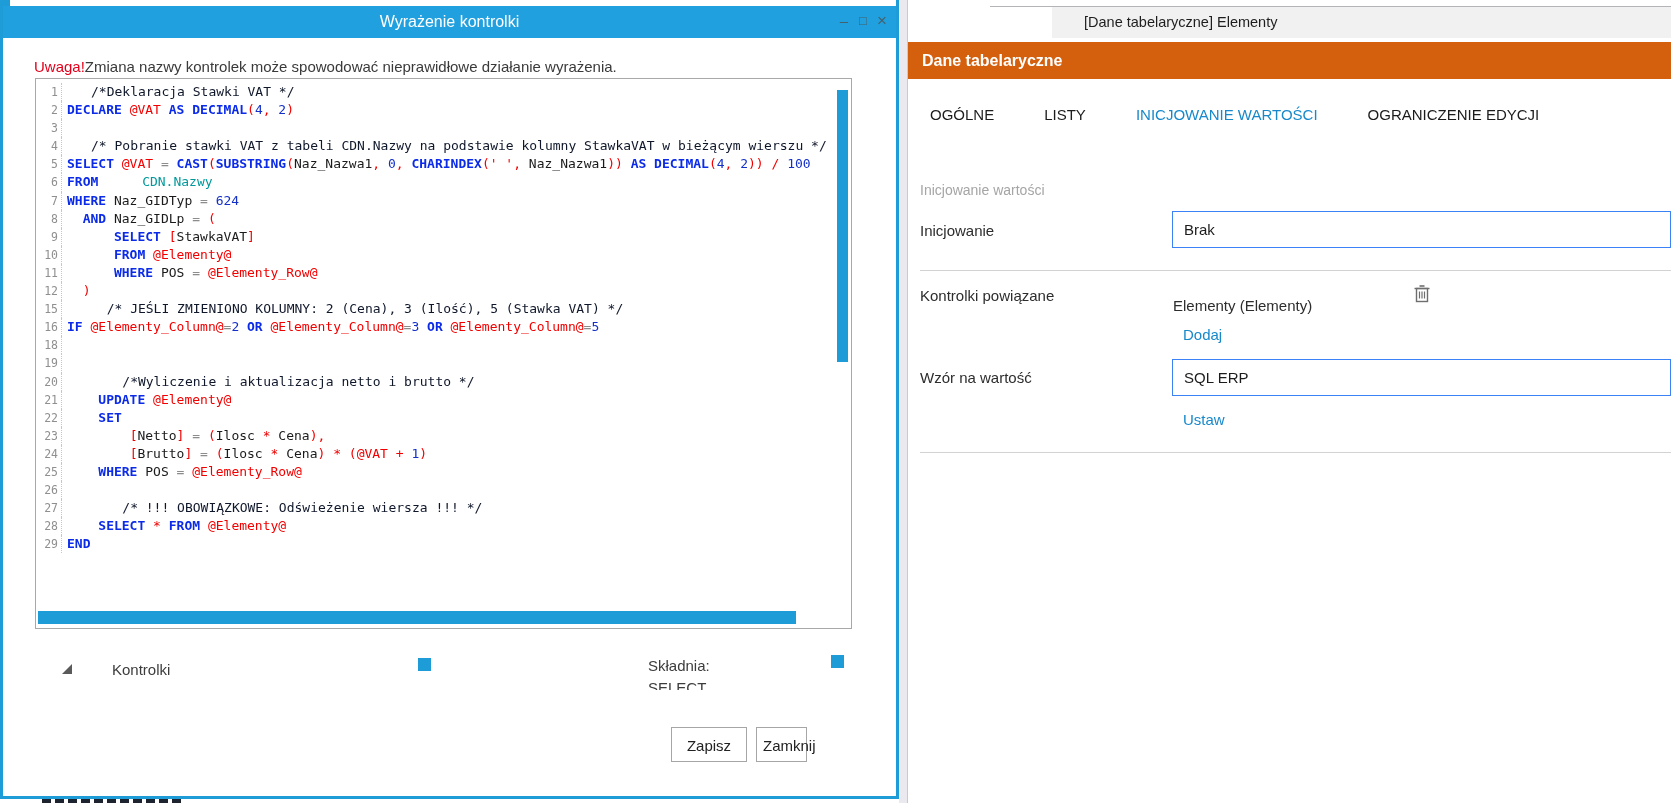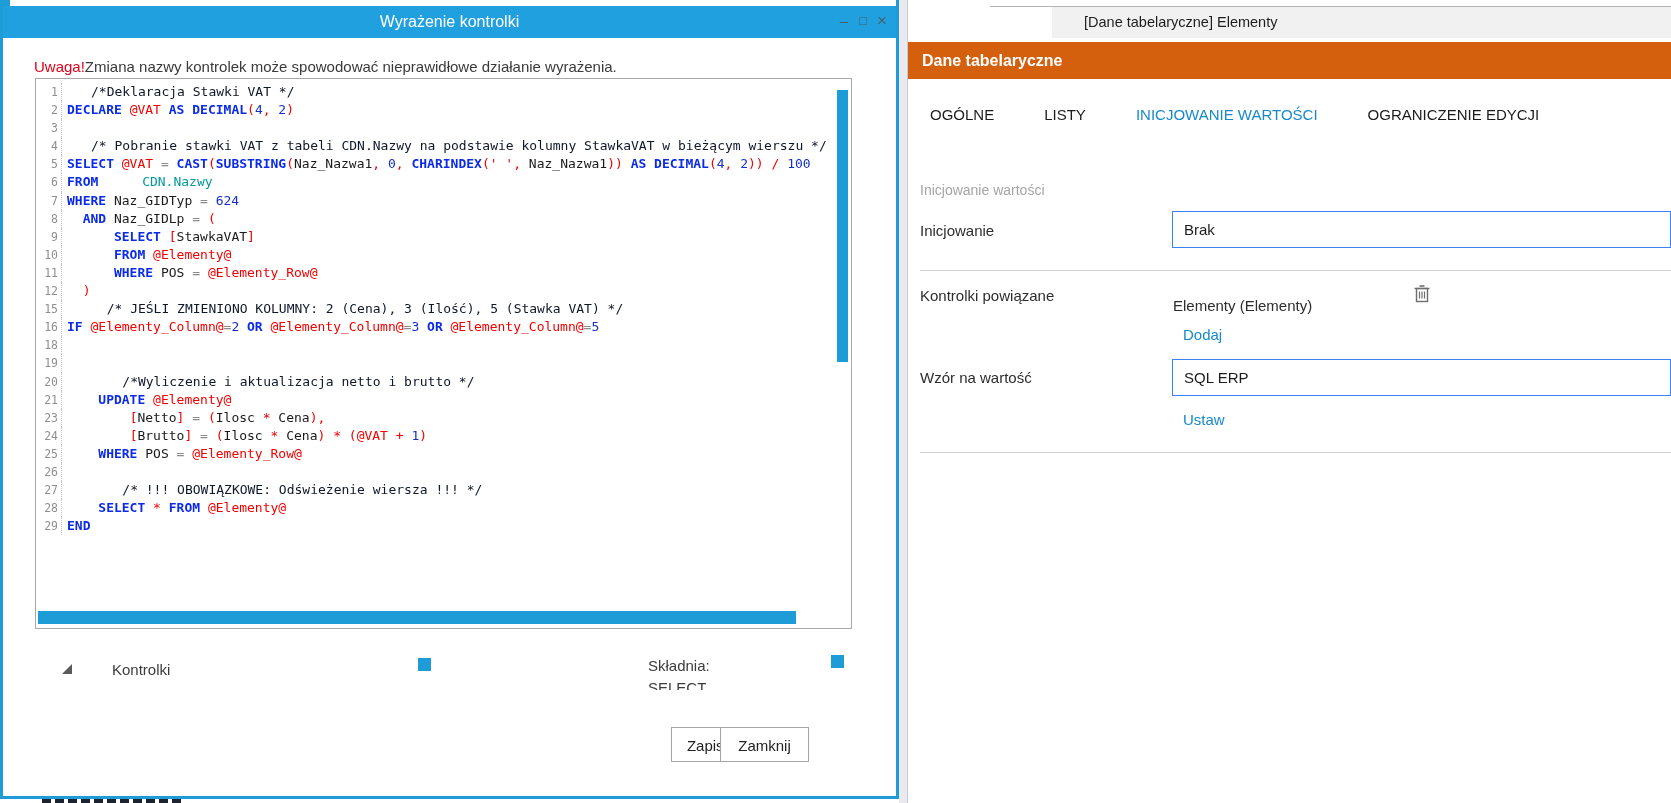--- a/index.html
+++ b/index.html
@@ -200,20 +200,24 @@
       </div>
       <div class="code-row">
         <span class="lnum">20</span>
         <span class="lcode"><span class="tk-d">    </span><span class="tk-c">/*Wyliczenie i aktualizacja netto i brutto */</span></span>
       </div>
       <div class="code-row">
         <span class="lnum">21</span>
         <span class="lcode"><span class="tk-d">    </span><span class="tk-k">UPDATE </span><span class="tk-v">@Elementy@</span></span>
       </div>
       <div class="code-row">
+        <span class="lnum">22</span>
+        <span class="lcode"><span class="tk-d">    </span><span class="tk-k">SET</span></span>
+      </div>
+      <div class="code-row">
         <span class="lnum">23</span>
         <span class="lcode"><span class="tk-d">        </span><span class="tk-p">[</span><span class="tk-d">Netto</span><span class="tk-p">]</span><span class="tk-d"> </span><span class="tk-o">= </span><span class="tk-p">(</span><span class="tk-d">Ilosc </span><span class="tk-p">* </span><span class="tk-d">Cena</span><span class="tk-p">),</span></span>
       </div>
       <div class="code-row">
         <span class="lnum">24</span>
         <span class="lcode"><span class="tk-d">        </span><span class="tk-p">[</span><span class="tk-d">Brutto</span><span class="tk-p">]</span><span class="tk-d"> </span><span class="tk-o">= </span><span class="tk-p">(</span><span class="tk-d">Ilosc </span><span class="tk-p">* </span><span class="tk-d">Cena</span><span class="tk-p">) * (</span><span class="tk-v">@VAT </span><span class="tk-p">+ </span><span class="tk-n">1</span><span class="tk-p">)</span></span>
       </div>
       <div class="code-row">
         <span class="lnum">25</span>
         <span class="lcode"><span class="tk-d">    </span><span class="tk-k">WHERE </span><span class="tk-d">POS </span><span class="tk-o">= </span><span class="tk-v">@Elementy_Row@</span></span>
@@ -245,15 +249,15 @@
 <div class="abs section-label" style="left:112px;top:661px;">Kontrolki</div>
 <div class="abs blue-sq" style="left:418px;top:658px;"></div>
 
 <div class="abs section-label" style="left:648px;top:657px;">Składnia:</div>
 <div class="abs clip-box" style="left:648px;top:679px;width:120px;">
   <span>SELECT</span>
 </div>
 <div class="abs blue-sq" style="left:831px;top:655px;"></div>
 
 <button class="wbtn" style="left:671px;width:76px;">Zapisz</button>
-<button class="wbtn" style="left:720px;width:89px;">Zamknij</button>
+<button class="wbtn" style="left:756px;width:51px;">Zamknij</button>
 
 <div class="abs clipped-strip"></div>
 
 </body></html>

